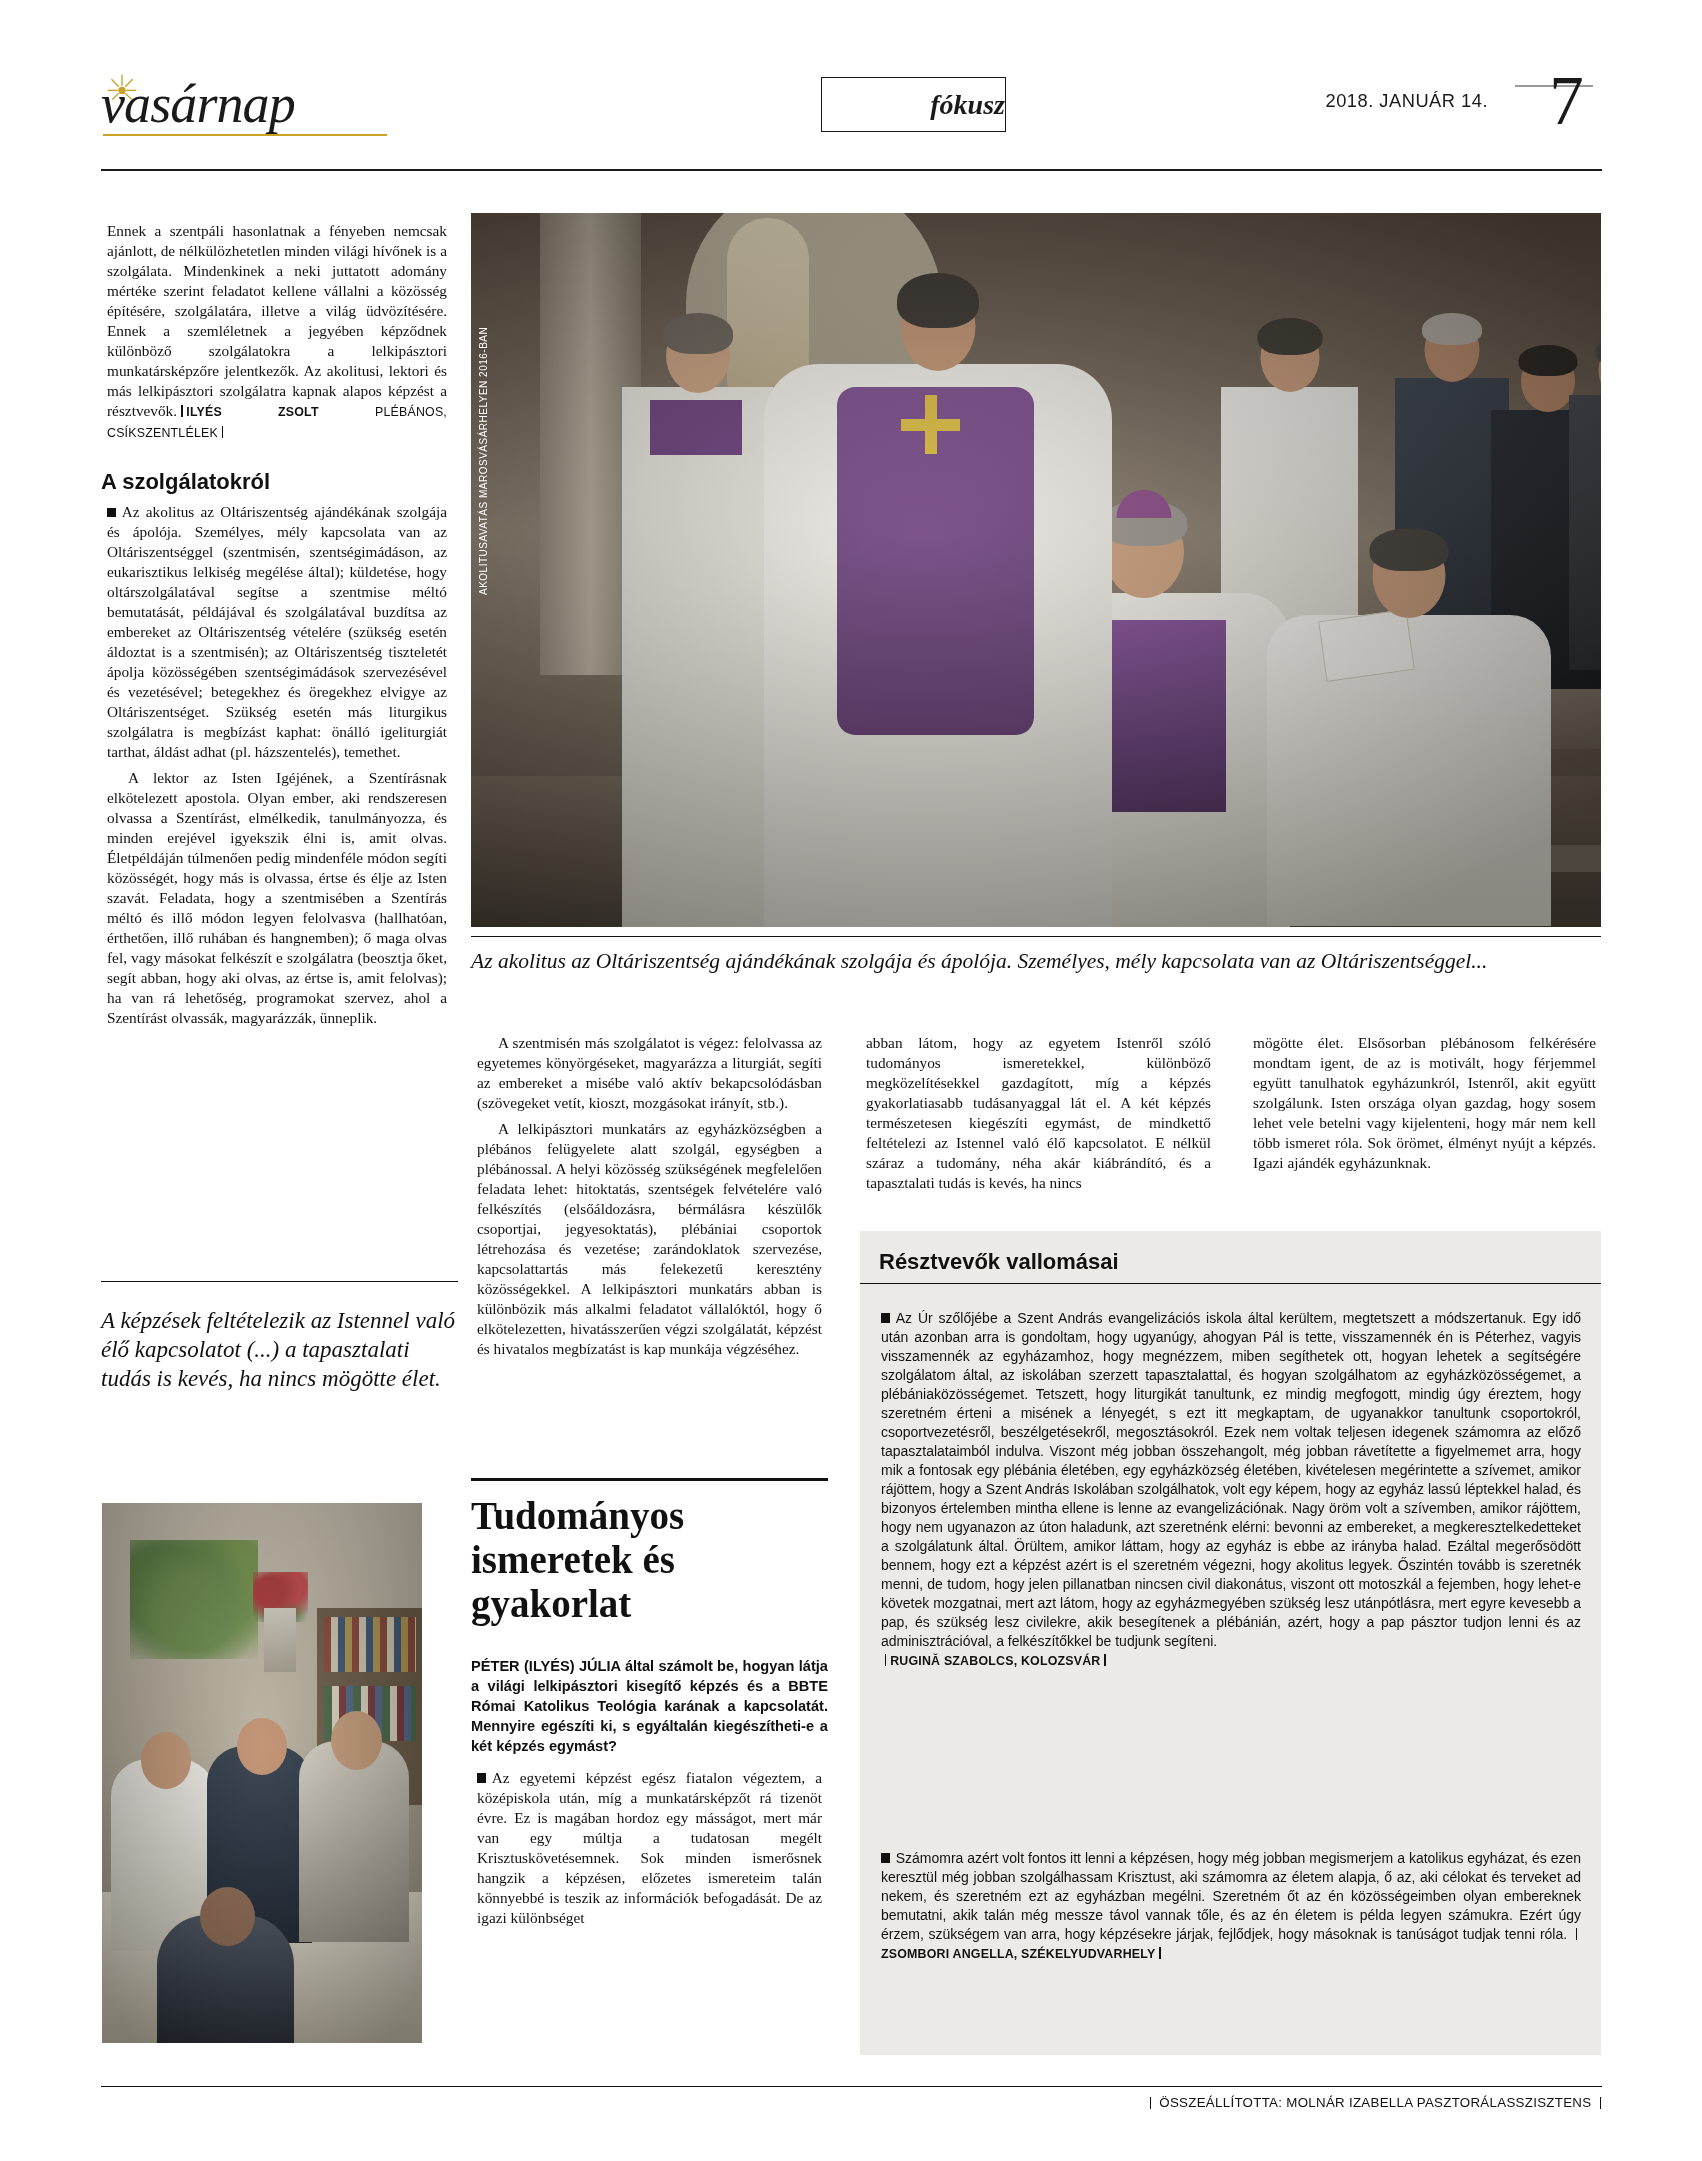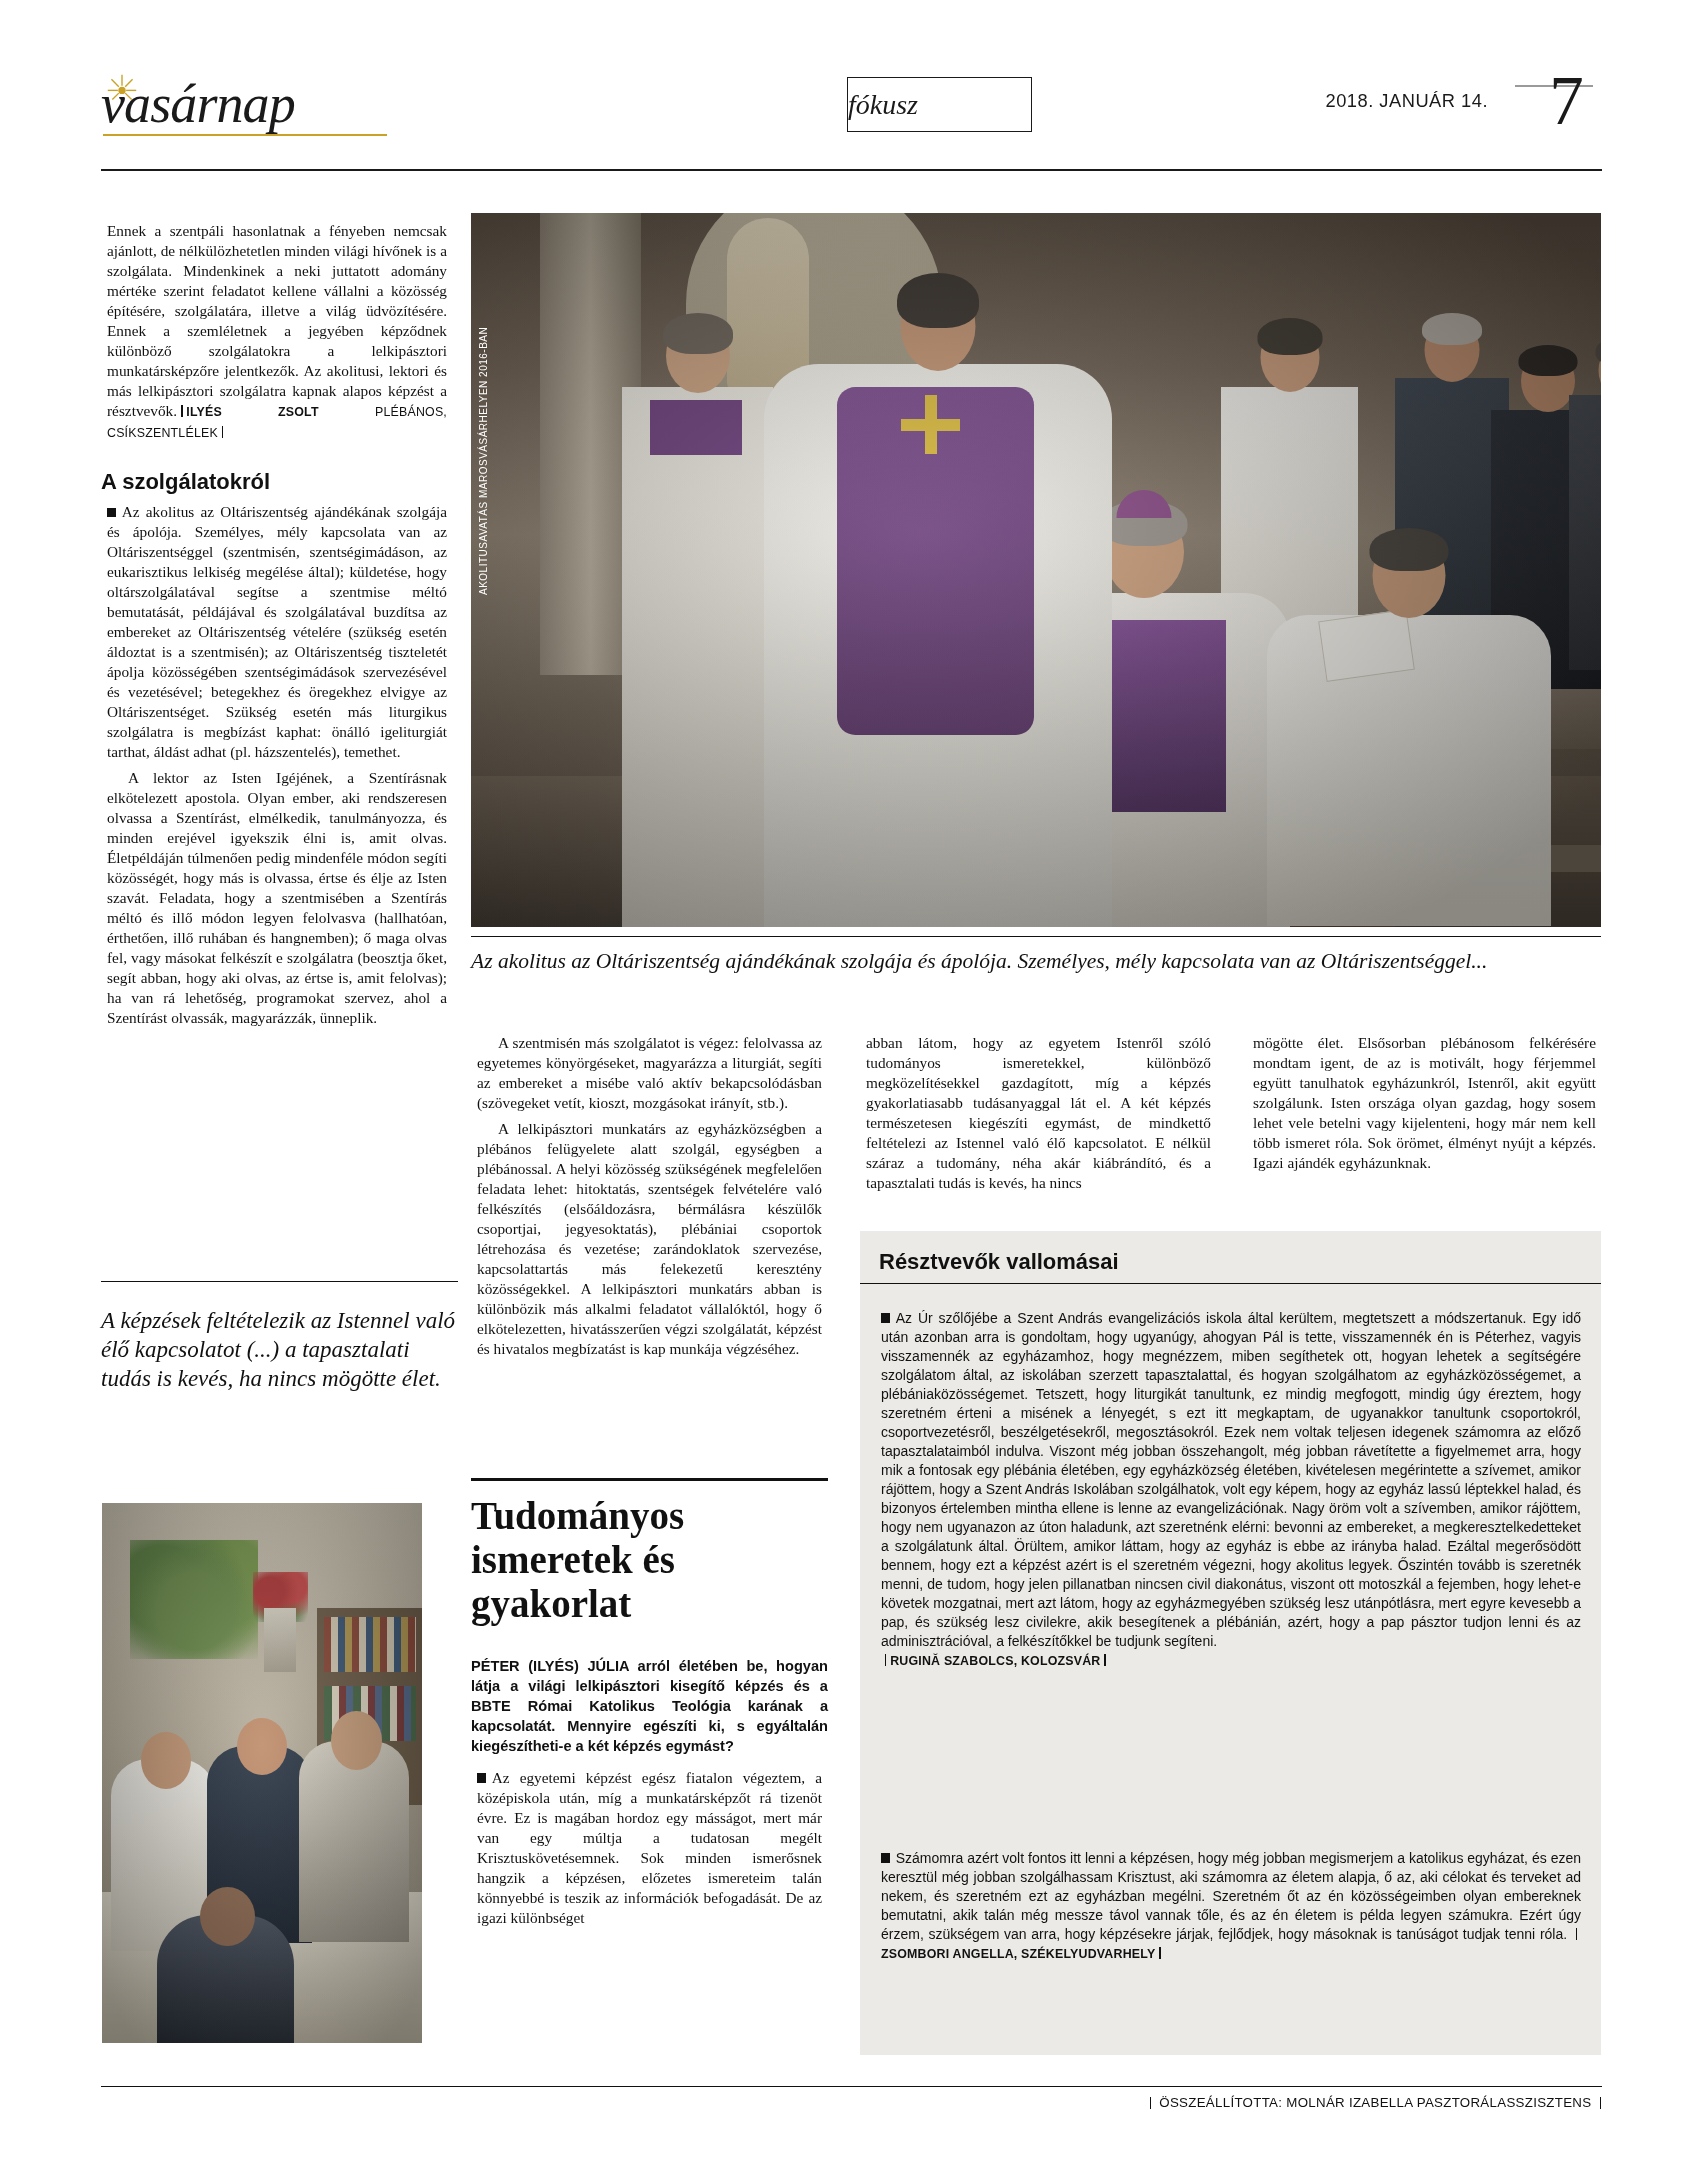--- a/index.html
+++ b/index.html
@@ -51,28 +51,29 @@
   }
   .logo-star {
     position: absolute;
     left: 3.7px;
     top: 8.2px;
     width: 34px;
     height: 34px;
   }
   .focus-box {
     position: absolute;
-    left: 746px;
+    left: 720px;
     top: 13px;
     width: 183px;
     height: 53px;
     border: 1.4px solid #1a1a1a;
     display: flex;
     align-items: center;
-    justify-content: flex-start;
+    justify-content: flex-end;
+    font-weight: bold;
   }
   .focus-box span {
     font-style: italic;
     font-size: 28px;
     color: #1a1a1a;
   }
   .issue-date {
     position: absolute;
     right: 114px;
     top: 26px;
@@ -665,21 +666,21 @@
   </div>
 
   <div class="col" id="col3">
     <p class="noind"><span>abban látom, hogy az egyetem Istenről szóló tudományos ismeretekkel, különböző megközelítésekkel gazdagított, míg a képzés gyakorlatiasabb tudásanyaggal lát el. A két képzés természetesen kiegészíti egymást, de mindkettő feltételezi az Istennel való élő kapcsolatot. E nélkül száraz a tudomány, néha akár kiábrándító, és a tapasztalati tudás is kevés, ha nincs</span></p>
   </div>
 
   <div class="headline-rule"></div>
   <div class="headline">Tudományos ismeretek és gyakorlat</div>
 
   <div class="col" id="col5">
-    <div class="lead">PÉTER (ILYÉS) JÚLIA arról életében be, hogyan látja a világi lelkipásztori kisegítő képzés és a BBTE Római Katolikus Teológia karának a kapcsolatát. Mennyire egészíti ki, s egyáltalán kiegészítheti-e a két képzés egymást?</div>
+    <div class="lead">PÉTER (ILYÉS) JÚLIA által számolt be, hogyan látja a világi lelkipásztori kisegítő képzés és a BBTE Római Katolikus Teológia karának a kapcsolatát. Mennyire egészíti ki, s egyáltalán kiegészítheti-e a két képzés egymást?</div>
     <p class="noind"><span class="sq"></span><span>Az egyetemi képzést egész fiatalon végeztem, a középiskola után, míg a munkatársképzőt rá tizenöt évre. Ez is magában hordoz egy másságot, mert már van egy múltja a tudatosan megélt Krisztuskövetésemnek. Sok minden ismerősnek hangzik a képzésen, előzetes ismereteim talán könnyebbé is teszik az információk befogadását. De az igazi különbséget</span></p>
   </div>
 
   <div class="testi-box"></div>
   <div class="testi-title">Résztvevők vallomásai</div>
   <div class="testi-rule"></div>
 
   <div class="testi-col" id="testi1">
     <span class="sq"></span><span>Az Úr szőlőjébe a Szent András evangelizációs iskola által kerültem, megtetszett a módszertanuk. Egy idő után azonban arra is gondoltam, hogy ugyanúgy, ahogyan Pál is tette, visszamennék én is Péterhez, vagyis visszamennék az egyházamhoz, hogy megnézzem, miben segíthetek ott, hogyan lehetek a segítségére szolgálatom által, az iskolában szerzett tapasztalattal, és hogyan szolgálhatom az egyházközösségemet, a plébániaközösségemet. Tetszett, hogy liturgikát tanultunk, ez mindig megfogott, mindig úgy éreztem, hogy szeretném érteni a misének a lényegét, s ezt itt megkaptam, de ugyanakkor tanultunk csoportokról, csoportvezetésről, beszélgetésekről, megosztásokról. Ezek nem voltak teljesen idegenek számomra az előző tapasztalataimból indulva. Viszont még jobban összehangolt, még jobban rávetítette a figyelmemet arra, hogy mik a fontosak egy plébánia életében, egy egyházközség életében, kivételesen megérintette a szívemet, amikor rájöttem, hogy a Szent András Iskolában szolgálhatok, volt egy képem, hogy az egyház lassú léptekkel halad, és bizonyos értelemben mintha ellene is lenne az evangelizációnak. Nagy öröm volt a szívemben, amikor rájöttem, hogy nem ugyanazon az úton haladunk, azt szeretnénk elérni: bevonni az embereket, a megkeresztelkedetteket a szolgálatunk által. Örültem, amikor láttam, hogy az egyház is ebbe az irányba halad. Ezáltal megerősödött bennem, hogy ezt a képzést azért is el szeretném végezni, hogy akolitus legyek. Őszintén tovább is szeretnék menni, de tudom, hogy jelen pillanatban nincsen civil diakonátus, viszont ott motoszkál a fejemben, hogy lehet-e követek mozgatnai, mert azt látom, hogy az egyházmegyében szükség lesz utánpótlásra, mert egyre kevesebb a pap, és szükség lesz civilekre, akik besegítenek a plébánián, azért, hogy a pap pásztor tudjon lenni és az adminisztrációval, a felkészítőkkel be tudjunk segíteni.</span><br>
     <span class="bar"></span><span class="smallcaps">RUGINĂ SZABOLCS, KOLOZSVÁR</span><span class="bar"></span>

